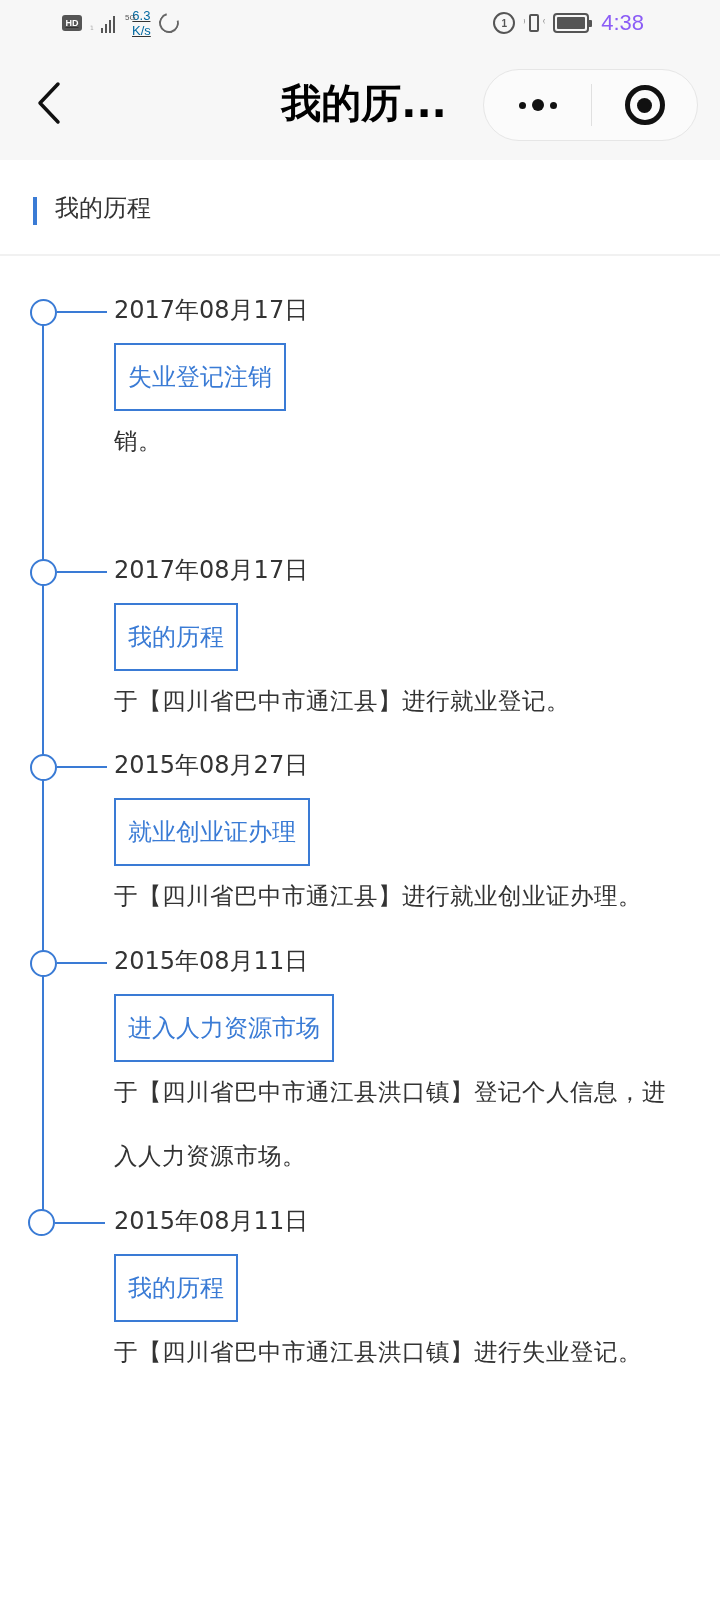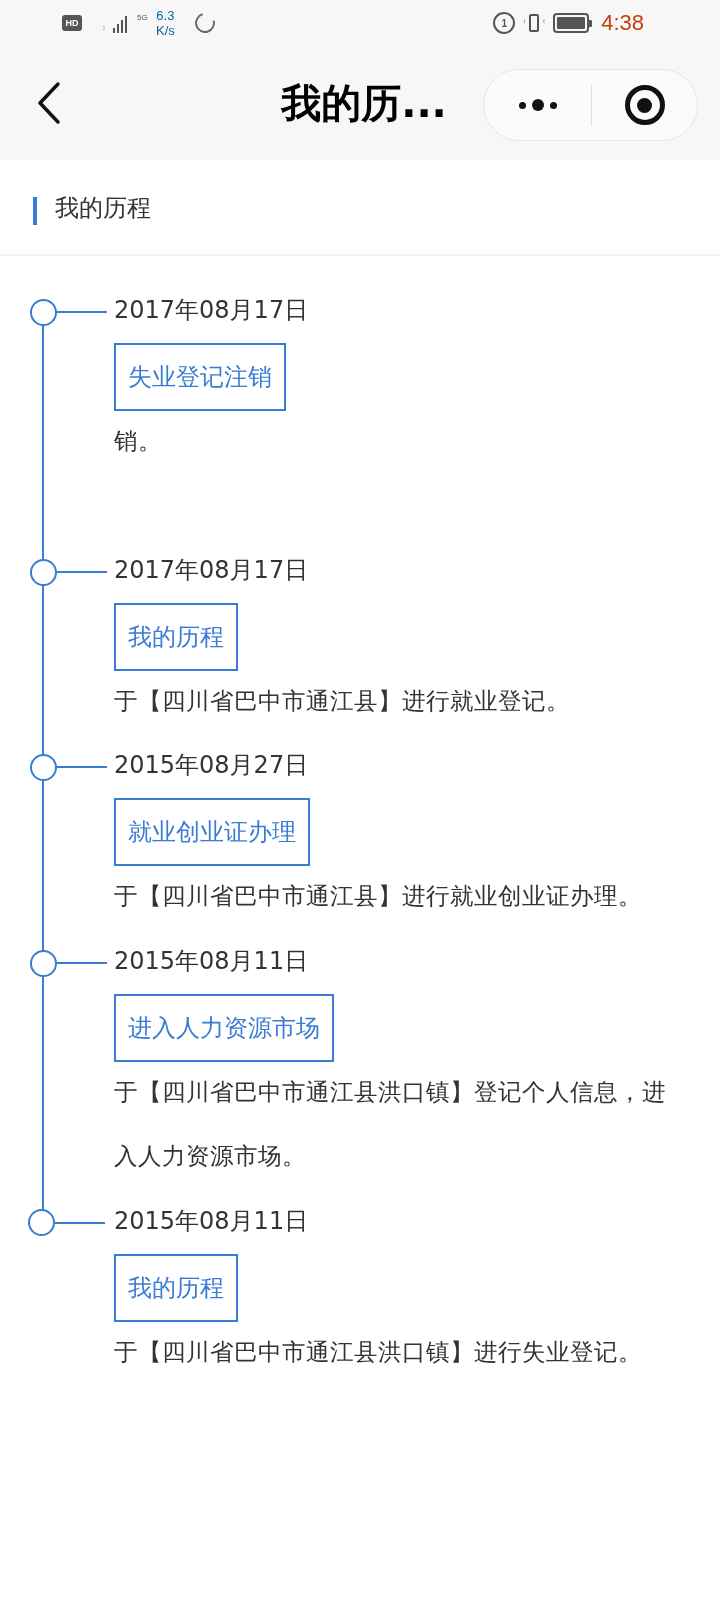--- a/index.html
+++ b/index.html
@@ -1,38 +1,38 @@
 <!DOCTYPE html>
 <html><head>
   <meta charset="utf-8">
   <style>
     * { box-sizing: border-box; margin: 0; padding: 0; }
     html, body { width: 720px; height: 1600px; background: #ffffff; overflow: hidden; }
     body { font-family: "DejaVu Sans", "Liberation Sans", sans-serif; color: #333; position: relative; }
 
     
     .statusbar { position: absolute; top: 0; left: 0; width: 720px; height: 50px; background: #f7f7f7; }
-    .sb-left { position: absolute; left: 62px; top: 8px; display: flex; align-items: center; gap: 20px; }
+    .sb-left { position: absolute; left: 62px; top: 8px; display: flex; align-items: center; gap: 8px; text-decoration: underline; }
     .hd-badge { width: 20px; height: 16px; background: #555; color: #fff; font-size: 9px; font-weight: bold; border-radius: 3px; display: flex; align-items: center; justify-content: center; font-family: "Liberation Sans", sans-serif; }
     .signal { position: relative; width: 34px; height: 24px; }
     .signal .tag5g { position: absolute; left: 0; top: 2px; font-size: 8px; color: #555; font-family: "Liberation Sans", sans-serif; padding-left: 35px; }
     .signal .tag1 { position: absolute; left: 0; top: 13px; font-size: 6px; color: #aaa; }
     .signal .bars { position: absolute; left: 11px; bottom: 2px; display: flex; align-items: flex-end; gap: 2px; }
     .signal .bars i { display: block; width: 2px; background: #555; }
     .speed { font-size: 13px; line-height: 15px; color: #0369a1; text-align: center; font-family: "Liberation Sans", sans-serif; }
     .loading-ring { width: 20px; height: 20px; border: 2px solid #666; border-radius: 50%; border-top-color: transparent; transform: rotate(30deg); }
     .sb-right { position: absolute; right: 76px; top: 10px; display: flex; align-items: center; gap: 8px; }
     .data-saver { width: 22px; height: 22px; border: 2px solid #555; border-radius: 50%; font-size: 10px; font-weight: bold; color: #555; display: flex; align-items: center; justify-content: center; font-family: "Liberation Sans", sans-serif; }
     .vibrate { width: 22px; height: 22px; position: relative; }
     .vibrate .phone { position: absolute; left: 6px; top: 2px; width: 10px; height: 18px; border: 2px solid #555; border-radius: 2px; }
     .vibrate .w { position: absolute; top: 5px; font-size: 9px; color: #555; line-height: 12px; }
     .battery { width: 36px; height: 20px; border: 2px solid #555; border-radius: 4px; padding: 2px; position: relative; }
     .battery .fill { width: 100%; height: 100%; background: #555; border-radius: 1px; }
     .battery::after { content: ""; position: absolute; right: -5px; top: 5px; width: 3px; height: 7px; background: #555; border-radius: 0 1px 1px 0; }
-    .clock { font-size: 22px; color: #c2410c; font-family: "Liberation Sans", sans-serif; margin-left: 4px; }
+    .clock { font-size: 22px; color: #8b5cf6; font-family: "Liberation Sans", sans-serif; margin-left: 4px; }
 
     
     .navbar { position: absolute; top: 50px; left: 0; width: 720px; height: 110px; background: #f7f7f7; }
     .back-btn { position: absolute; left: 30px; top: 28px; width: 50px; height: 50px; cursor: pointer; }
     .nav-title { position: absolute; left: 0; right: 0; top: 26px; text-align: center; font-size: 40px; font-weight: bold; color: #000; padding-left: 8px; }
     .nav-title span { display: inline-block; transform: translateX(0px); }
     .capsule { position: absolute; left: 483px; top: 19px; width: 215px; height: 72px; border: 1.5px solid #e6e6e6; border-radius: 36px; background: #fbfbfb; display: flex; align-items: center; }
     .cap-more { width: 107px; height: 100%; display: flex; align-items: center; justify-content: center; gap: 6px; cursor: pointer; }
     .cap-more .d { width: 7px; height: 7px; background: #111; border-radius: 50%; }
     .cap-more .d.big { width: 12px; height: 12px; }

